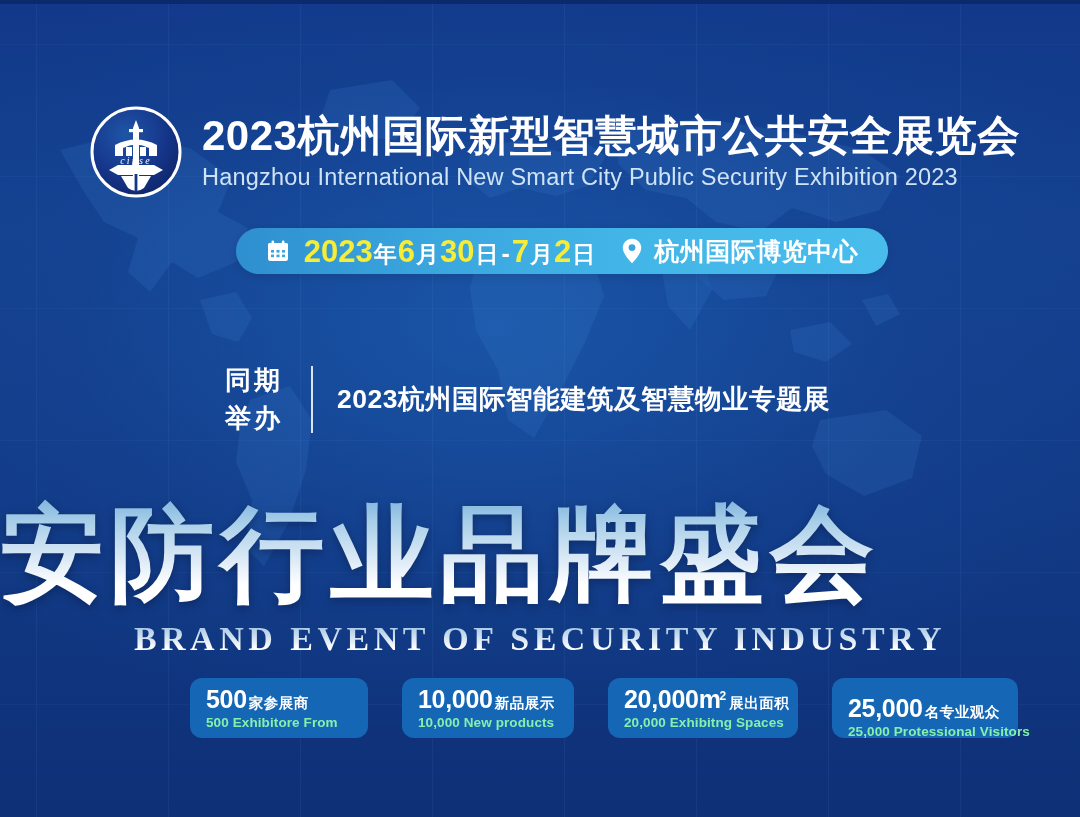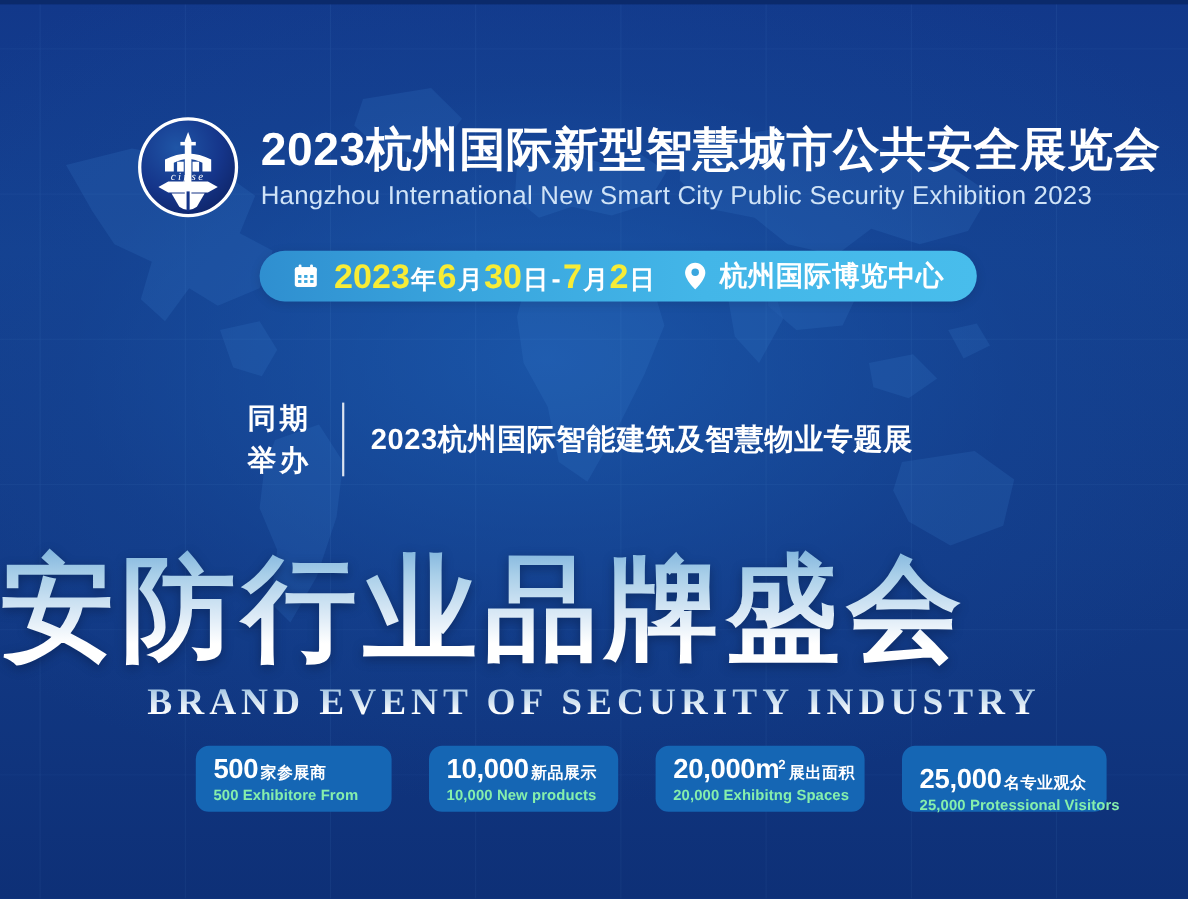--- a/index.html
+++ b/index.html
@@ -58,21 +58,21 @@
     background-size: 132px 132px, 132px 132px;
     background-position: 36px 0px, 0px 44px;
   }
 
   .content { position: relative; z-index: 3; }
 
   
   .header {
     position: absolute;
     top: 104px;
-    left: 123px;
+    left: 88px;
     display: flex;
   }
   .logo-mark {
     width: 96px;
     height: 96px;
     flex: 0 0 96px;
     position: relative;
   }
   .logo-mark svg { display:block; width:96px; height:96px; }
 
@@ -218,21 +218,21 @@
     -webkit-background-clip: text;
     background-clip: text;
     color: transparent;
     -webkit-text-fill-color: transparent;
   }
 
   
   .stats {
     position: absolute;
     top: 678px;
-    left: 178px;
+    left: 190px;
     width: 828px;
     display: flex;
     justify-content: space-between;
   }
   .stat-box {
     height: 60px;
     border-radius: 12px;
     background: #1566b4;
     display: flex;
     flex-direction: column;

